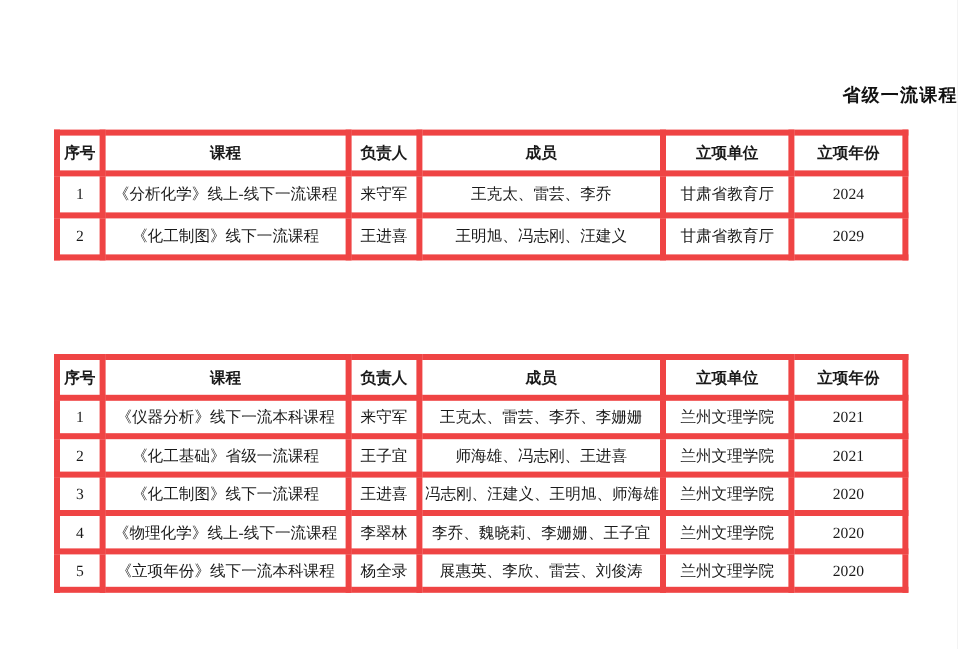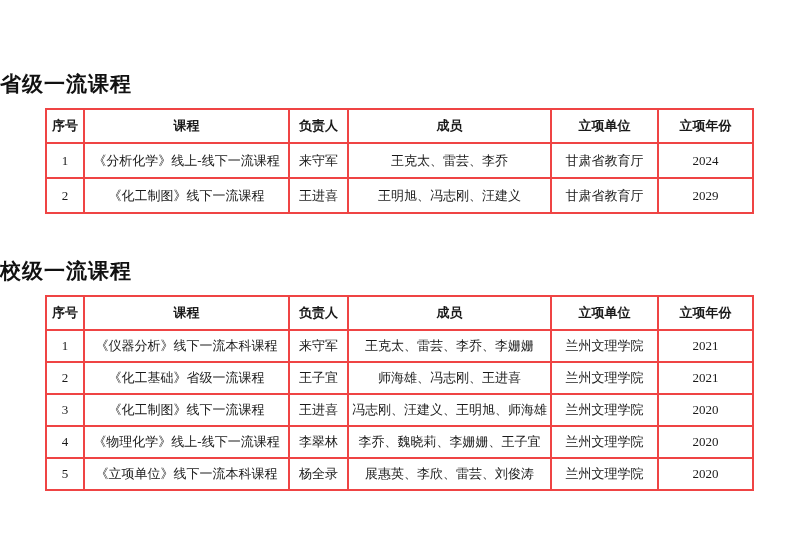--- a/index.html
+++ b/index.html
@@ -11,41 +11,41 @@
     background: #ffffff;
     font-family: "Liberation Serif", "DejaVu Serif", serif;
     color: #1a1a1a;
     margin: 0 auto;
     overflow: hidden;
   }
   .section-title {
     position: absolute;
     left: 0;
     width: 100%;
-    text-align: left;
-    font-size: 21px;
+    text-align: right;
+    font-size: 15px;
     font-weight: bold;
     letter-spacing: 1px;
     color: #111111;
   }
   .title-provincial { top: 70px; }
   .title-school { top: 257px; }
   table.course-table {
     position: absolute;
     left: 45px;
     width: 707px;
     border-collapse: collapse;
     table-layout: fixed;
     border: 2px solid #1f1f1f;
   }
   .table-provincial { top: 108px; }
   .table-school { top: 295px; }
   table.course-table th,
   table.course-table td {
-    border: 2px solid #ef4444;
+    border: 5px solid #ef4444;
     text-align: center;
     vertical-align: middle;
     font-size: 13px;
     padding: 0 2px;
     overflow: hidden;
     white-space: nowrap;
   }
   table.course-table th {
     font-weight: bold;
     height: 34px;
@@ -98,21 +98,20 @@
           <td>2</td>
           <td>《化工制图》线下一流课程</td>
           <td>王进喜</td>
           <td>王明旭、冯志刚、汪建义</td>
           <td>甘肃省教育厅</td>
           <td>2029</td>
         </tr>
       </tbody>
   </table>
 
-  <h2 class="section-title title-school">校级一流课程</h2>
 
   <table class="course-table table-school">
     <colgroup>
       <col class="c-index">
         <col class="c-course">
         <col class="c-leader">
       <col class="c-members">
         <col class="c-unit">
         <col class="c-year">
     </colgroup>
@@ -154,21 +153,21 @@
         <tr>
           <td>4</td>
           <td>《物理化学》线上-线下一流课程</td>
           <td>李翠林</td>
           <td>李乔、魏晓莉、李姗姗、王子宜</td>
           <td>兰州文理学院</td>
           <td>2020</td>
         </tr>
         <tr>
           <td>5</td>
-          <td>《立项单位》线下一流本科课程</td>
+          <td>《立项年份》线下一流本科课程</td>
           <td>杨全录</td>
           <td>展惠英、李欣、雷芸、刘俊涛</td>
           <td>兰州文理学院</td>
           <td>2020</td>
         </tr>
       </tbody>
   </table>
 
 </div>
 

